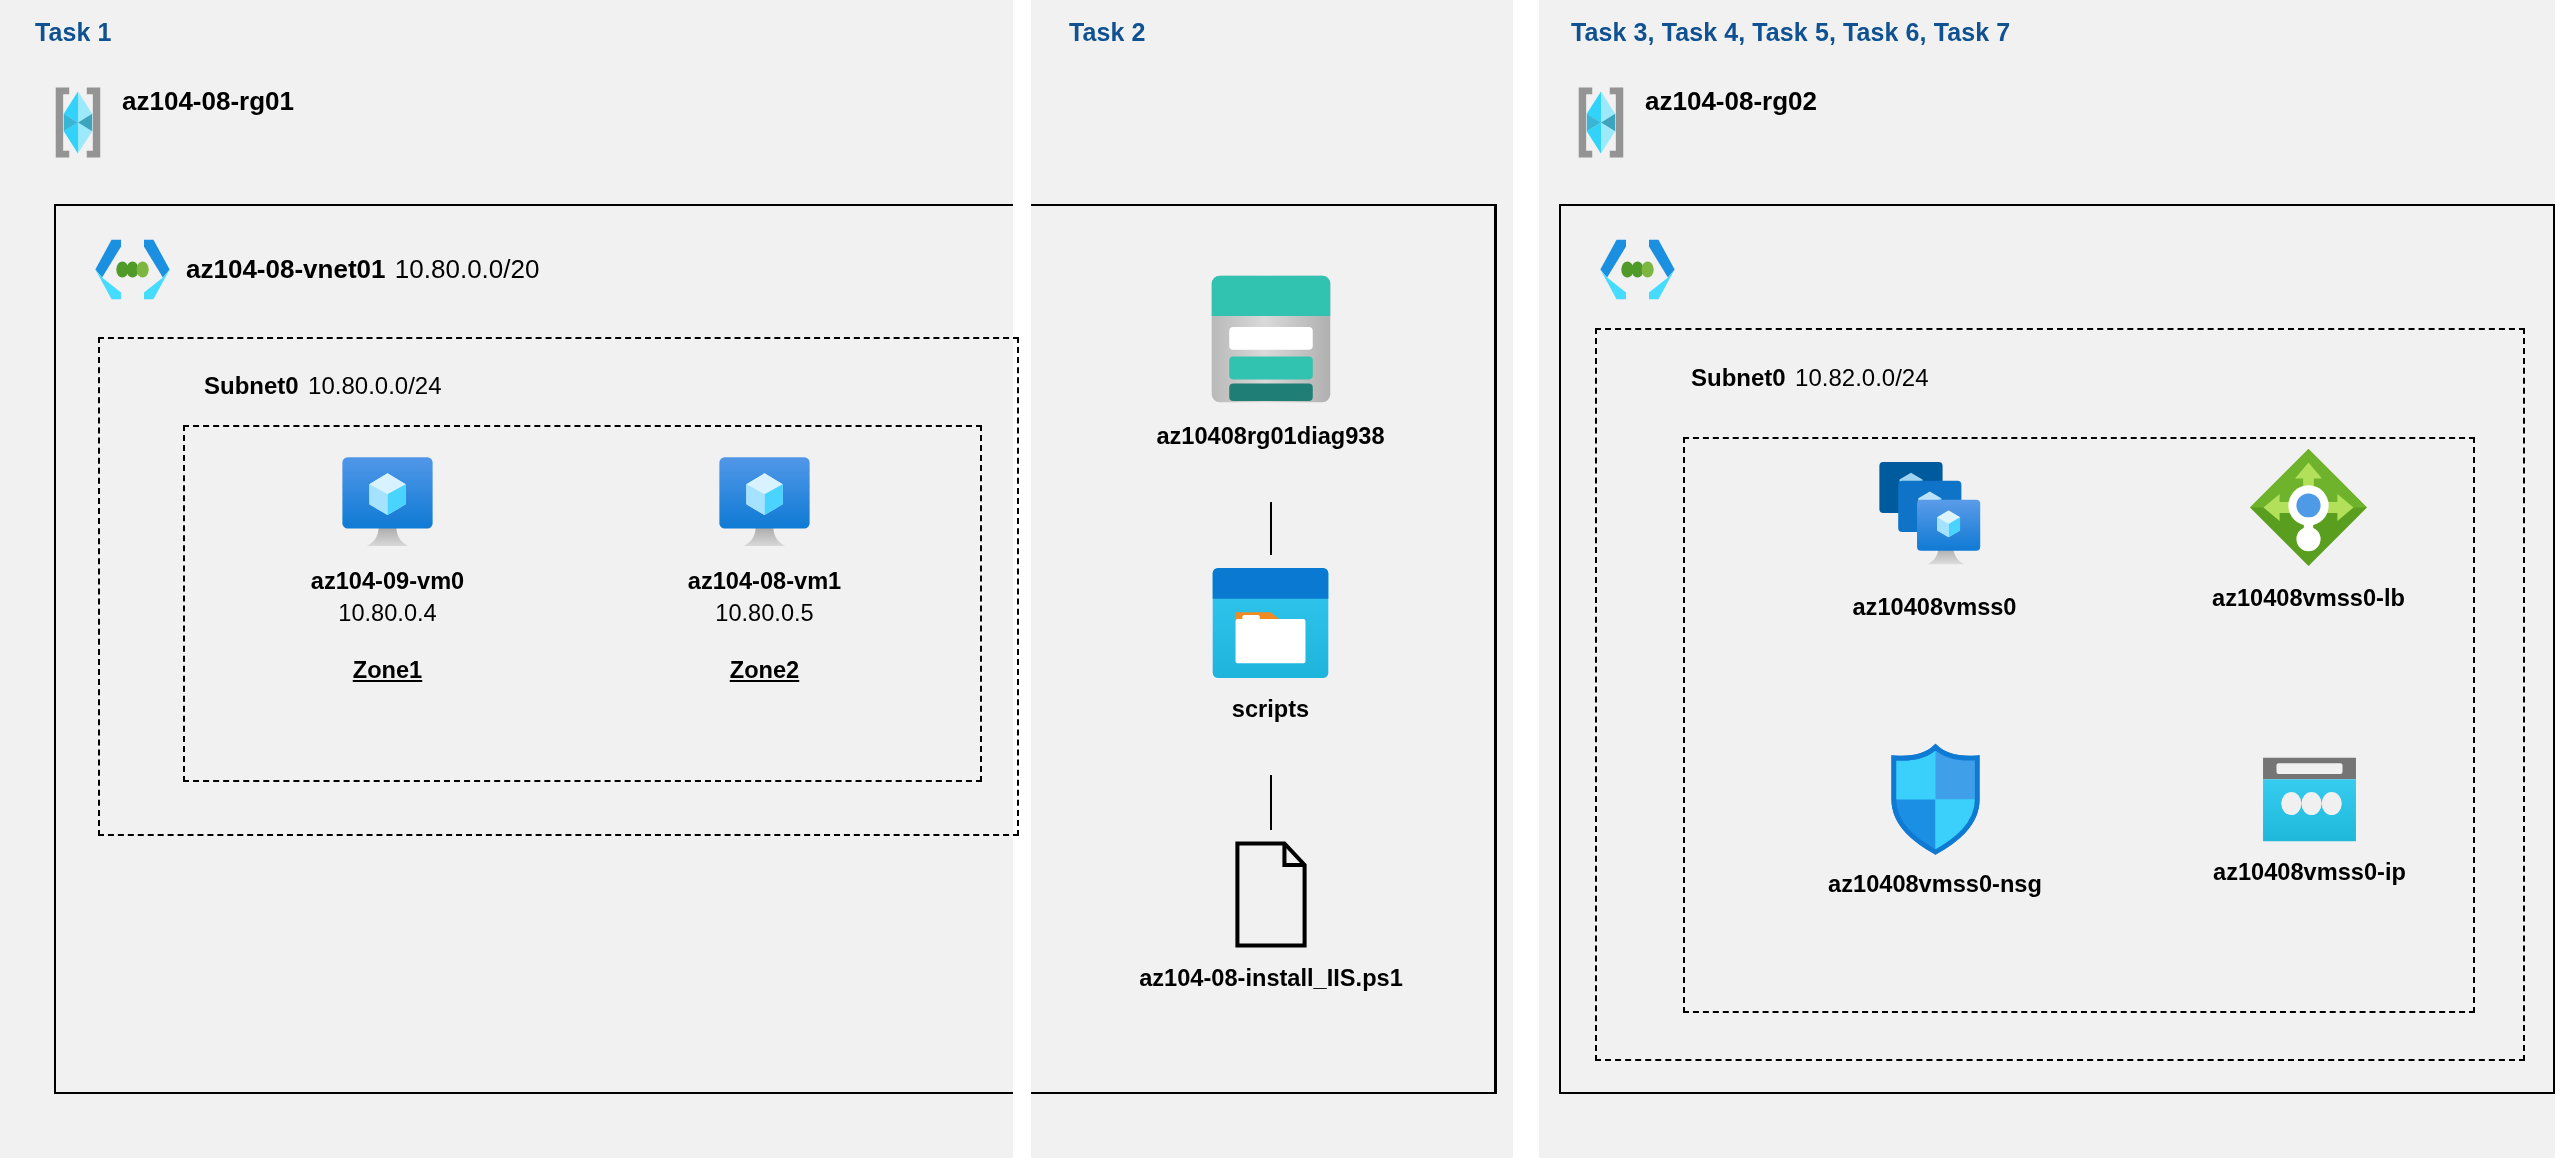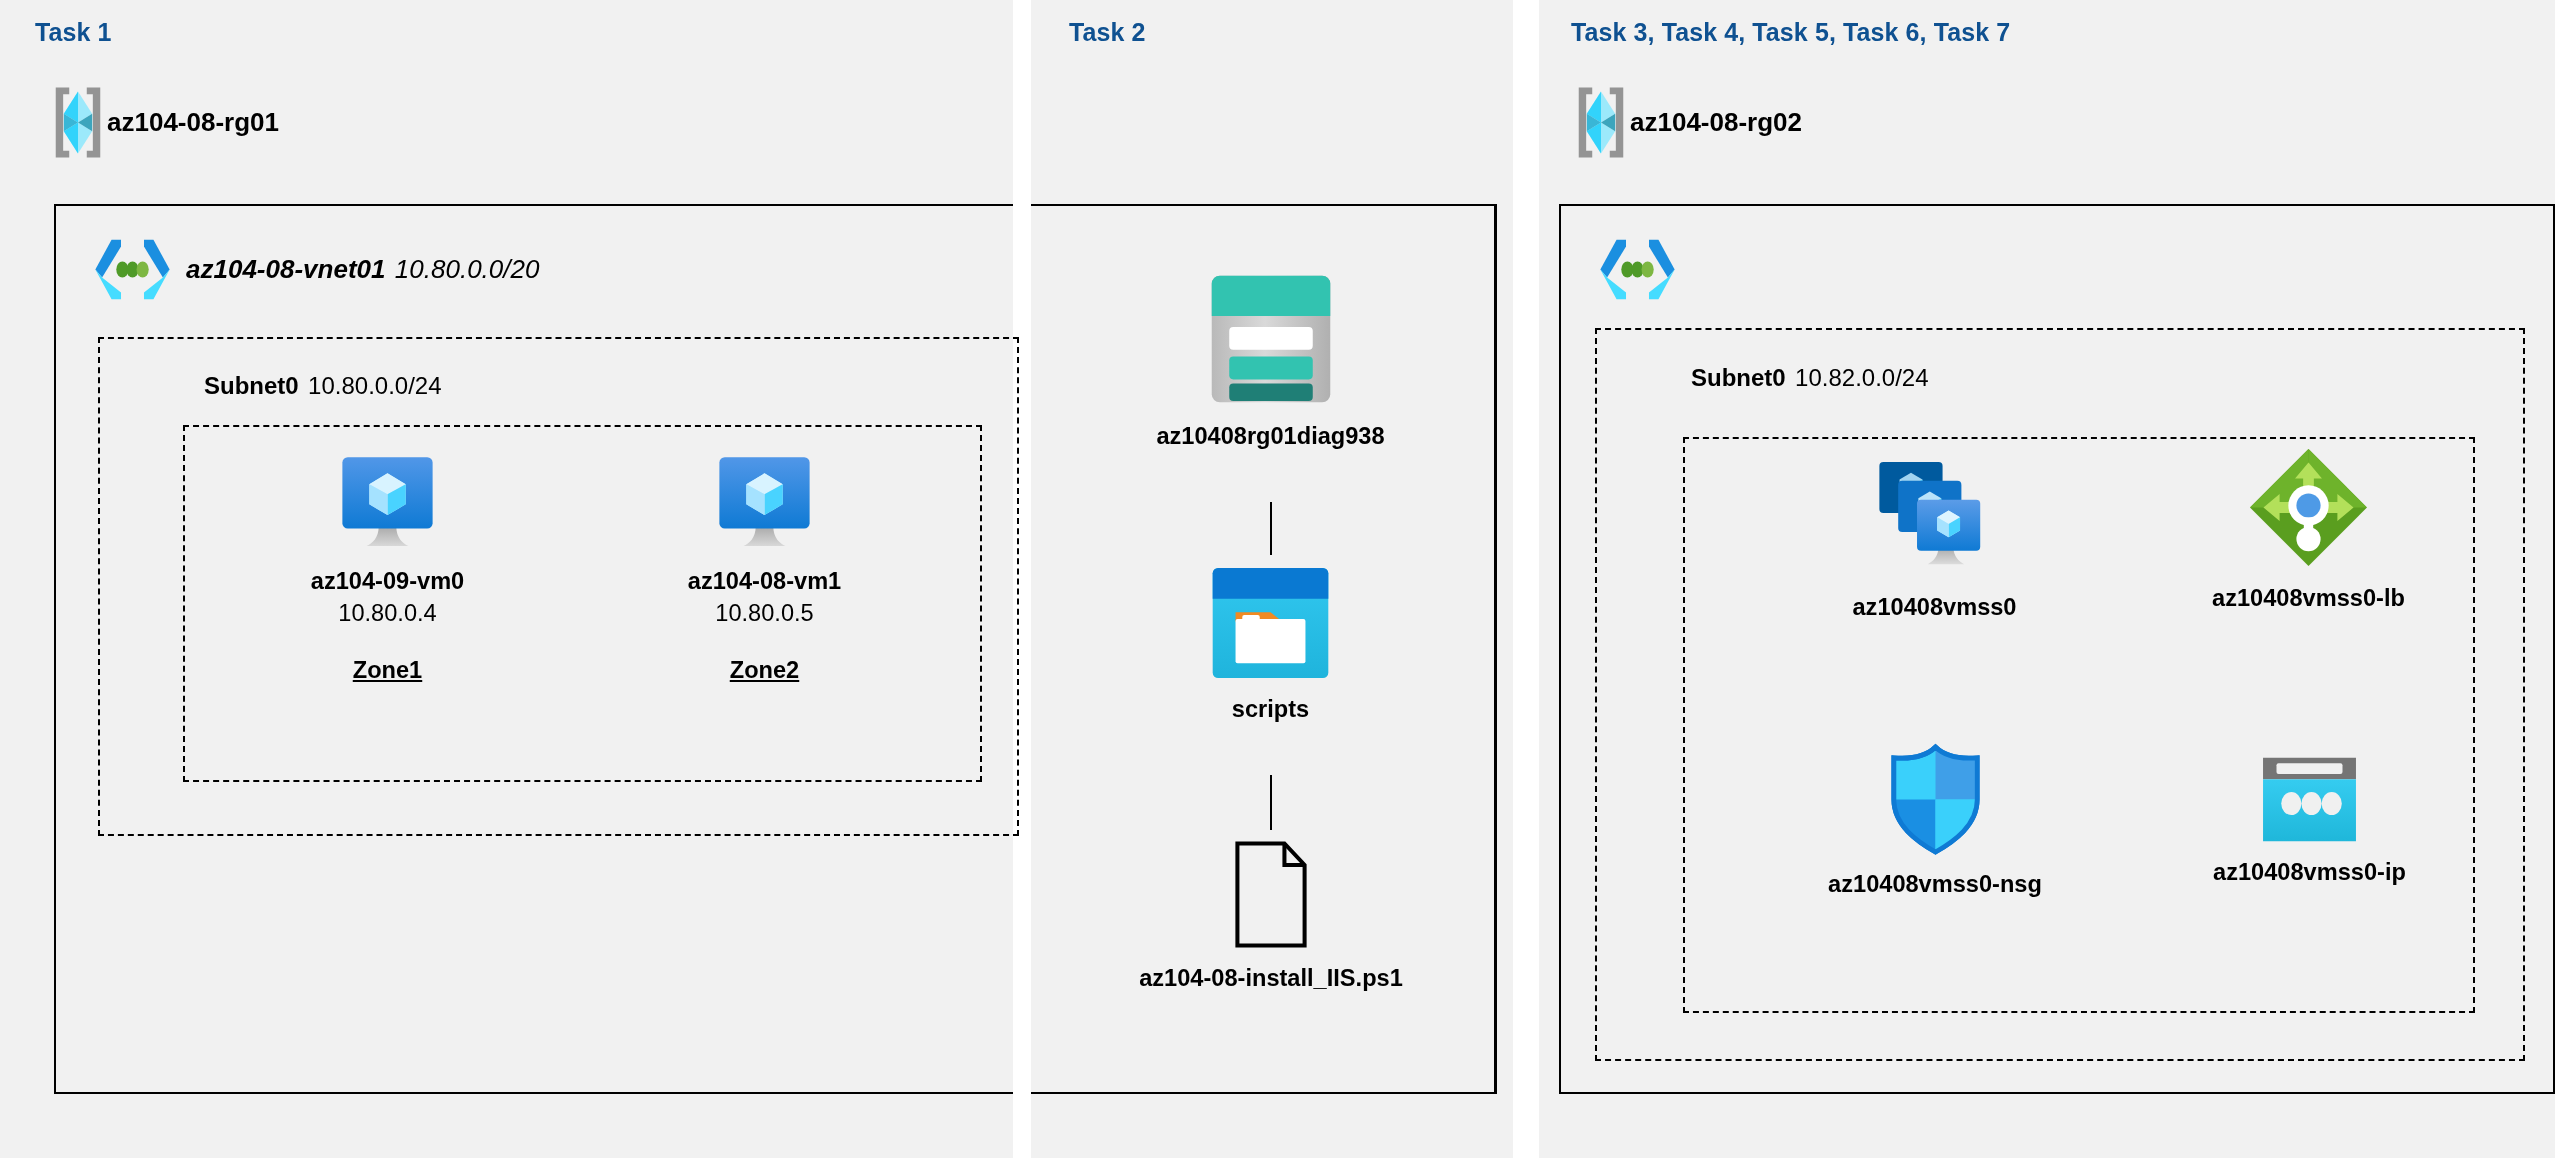--- a/index.html
+++ b/index.html
@@ -7,21 +7,21 @@
   body{
     font-family:"Liberation Sans","DejaVu Sans",sans-serif;
     width:2576px;height:1166px;position:relative;overflow:hidden;
     -webkit-font-smoothing:antialiased;
   }
   .panel{position:absolute;background:#f1f1f1;}
   .task-label{
     position:absolute;color:#0f5191;font-weight:bold;font-size:25px;
     letter-spacing:0.1px;white-space:nowrap;
   }
-  .rg-row{position:absolute;display:flex;align-items:center;}
+  .rg-row{position:absolute;display:flex;gap:15px;}
   .rg-name{font-size:26px;font-weight:bold;color:#000;white-space:nowrap;}
   .solidbox{position:absolute;border:2.7px solid #000;background:transparent;box-sizing:border-box;}
   .dashbox{position:absolute;border:2.7px dashed #000;background:transparent;box-sizing:border-box;}
   .vnet-row{position:absolute;display:flex;align-items:center;gap:15px;white-space:nowrap;}
   .vnet-name{font-size:26px;font-weight:bold;color:#000;}
   .vnet-cidr{font-size:26px;font-weight:normal;color:#000;margin-left:9.4px;}
   .subnet-row{position:absolute;white-space:nowrap;}
   .subnet-name{font-size:24px;font-weight:bold;color:#000;}
   .subnet-cidr{font-size:24px;font-weight:normal;color:#000;margin-left:9.4px;}
   .node{position:absolute;display:flex;flex-direction:column;align-items:center;}
@@ -71,21 +71,21 @@
     <svg width="77" height="65" viewBox="0 0 114 96">
       <path d="M40 4 L26 4 L2 48 L12 60 L40 14 Z" fill="#1b8fe0"></path>
       <path d="M12 60 L2 48 L26 92 L40 92 L40 82 Z" fill="#45dcff"></path>
       <path d="M74 4 L88 4 L112 48 L102 60 L74 14 Z" fill="#1b8fe0"></path>
       <path d="M102 60 L112 48 L88 92 L74 92 L74 82 Z" fill="#45dcff"></path>
       <ellipse cx="42" cy="48" rx="9" ry="12" fill="#4f9a28"></ellipse>
       <ellipse cx="57" cy="48" rx="9" ry="12" fill="#4f9a28"></ellipse>
       <ellipse cx="72" cy="48" rx="9" ry="12" fill="#7db742"></ellipse>
     </svg>
   </span>
-  <span style="white-space:nowrap;font-style:italic;">
+  <span style="white-space:nowrap;">
     <span class="vnet-name">az104-08-vnet01</span><span class="vnet-cidr">10.80.0.0/20</span>
   </span>
 </div>
 
 <div class="dashbox" style="left:98px;top:337px;width:921px;height:499px;"></div>
 <div class="subnet-row" style="left:204px;top:372px;">
   <span class="subnet-name">Subnet0</span><span class="subnet-cidr">10.80.0.0/24</span>
 </div>
 
 <div class="dashbox" style="left:183px;top:425px;width:799px;height:357px;"></div>

